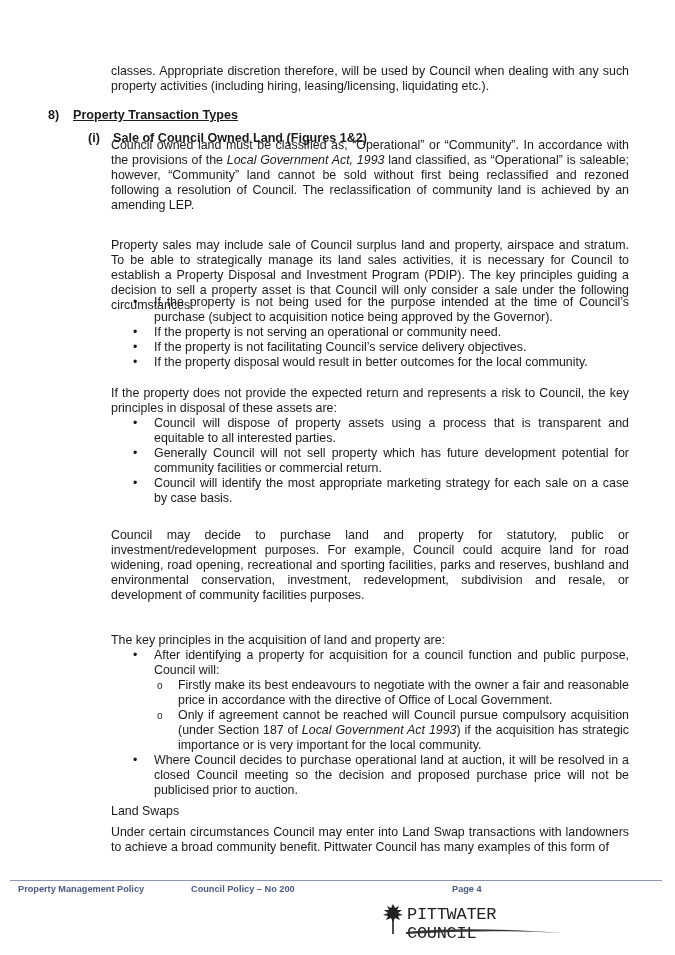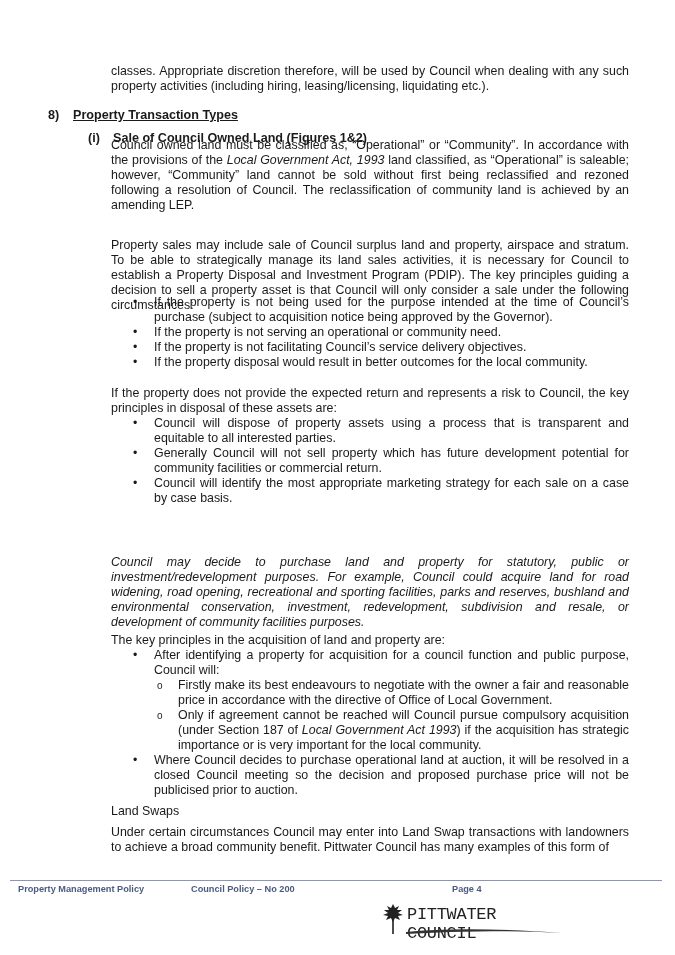--- a/index.html
+++ b/index.html
@@ -60,21 +60,21 @@
     <p>If the property does not provide the expected return and represents a risk to Council, the key principles in disposal of these assets are:</p>
   </div>
 
   <ul class="b" style="top:416px;">
     <li><span class="bul">•</span><span>Council will dispose of property assets using a process that is transparent and equitable to all interested parties.</span></li>
     <li><span class="bul">•</span><span>Generally Council will not sell property which has future development potential for community facilities or commercial return.</span></li>
     <li><span class="bul">•</span><span>Council will identify the most appropriate marketing strategy for each sale on a case by case basis.</span></li>
   </ul>
 
 
-  <div class="blk" style="top:555px;font-style:italic;">
+  <div class="blk" style="top:528px;">
     <p>Council may decide to purchase land and property for statutory, public or investment/redevelopment purposes. For example, Council could acquire land for road widening, road opening, recreational and sporting facilities, parks and reserves, bushland and environmental conservation, investment, redevelopment, subdivision and resale, or development of community facilities purposes.</p>
   </div>
 
   <div class="blk" style="top:633px;">
     <p>The key principles in the acquisition of land and property are:</p>
   </div>
 
   <ul class="b" style="top:648px;">
     <li><span class="bul">•</span><span>After identifying a property for acquisition for a council function and public purpose, Council will:</span>
       <ul class="s">

